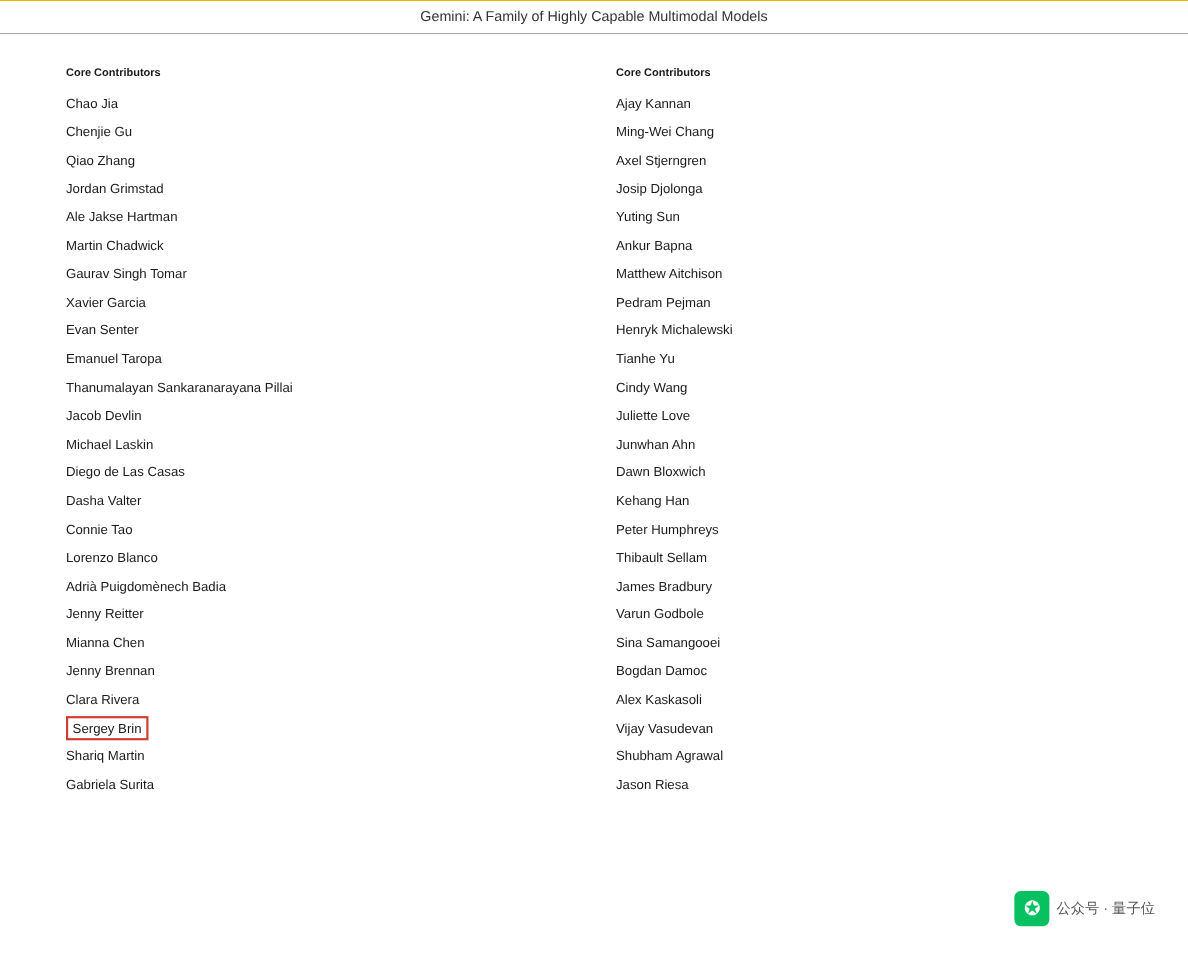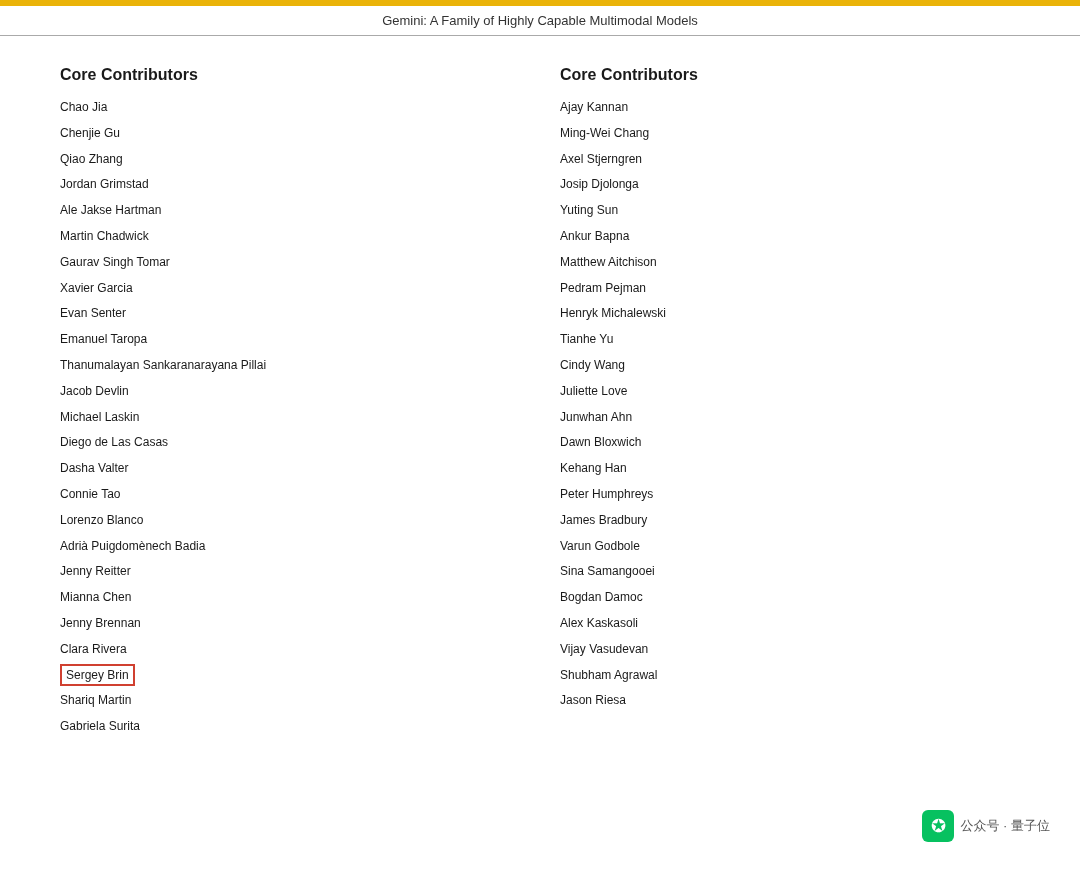--- a/index.html
+++ b/index.html
@@ -13,21 +13,21 @@
       font-family: 'Times New Roman', Times, serif;
       font-size: 15px;
       color: #1a1a1a;
       width: 1080px;
       min-height: 872px;
       position: relative;
     }
 
     .header-bar {
       width: 100%;
-      border-top: 6px solid #eab308;
+      border-top: 1px solid #eab308;
       border-bottom: 1px solid #aaa;
       padding: 6px 2px;
       text-align: center;
       margin-bottom: 30px;
     }
 
     .header-title {
       font-size: 13px;
       color: #333;
       font-family: Arial, Helvetica, sans-serif;
@@ -44,21 +44,21 @@
       flex: 1;
       padding-right: 40px;
     }
 
     .column:last-child {
       padding-right: 0;
     }
 
     .column-title {
       font-weight: bold;
-      font-size: 16px;
+      font-size: 10px;
       margin-bottom: 10px;
       font-family: Arial, Helvetica, sans-serif;
     }
 
     .name-item {
       font-size: 12px;
       line-height: 1.72;
       font-family: Arial, Helvetica, sans-serif;
       color: #1a1a1a;
     }
@@ -147,20 +147,21 @@
       <div class="name-row"><span class="name-item">Matthew Aitchison</span></div>
       <div class="name-row"><span class="name-item">Pedram Pejman</span></div>
       <div class="name-row"><span class="name-item">Henryk Michalewski</span></div>
       <div class="name-row"><span class="name-item">Tianhe Yu</span></div>
       <div class="name-row"><span class="name-item">Cindy Wang</span></div>
       <div class="name-row"><span class="name-item">Juliette Love</span></div>
       <div class="name-row"><span class="name-item">Junwhan Ahn</span></div>
       <div class="name-row"><span class="name-item">Dawn Bloxwich</span></div>
       <div class="name-row"><span class="name-item">Kehang Han</span></div>
       <div class="name-row"><span class="name-item">Peter Humphreys</span></div>
+      <div class="name-row"><span class="name-item">Thibault Sellam</span></div>
       <div class="name-row"><span class="name-item">James Bradbury</span></div>
       <div class="name-row"><span class="name-item">Varun Godbole</span></div>
       <div class="name-row"><span class="name-item">Sina Samangooei</span></div>
       <div class="name-row"><span class="name-item">Bogdan Damoc</span></div>
       <div class="name-row"><span class="name-item">Alex Kaskasoli</span></div>
       <div class="name-row"><span class="name-item">Vijay Vasudevan</span></div>
       <div class="name-row"><span class="name-item">Shubham Agrawal</span></div>
       <div class="name-row"><span class="name-item">Jason Riesa</span></div>
     </div>
   </div>

